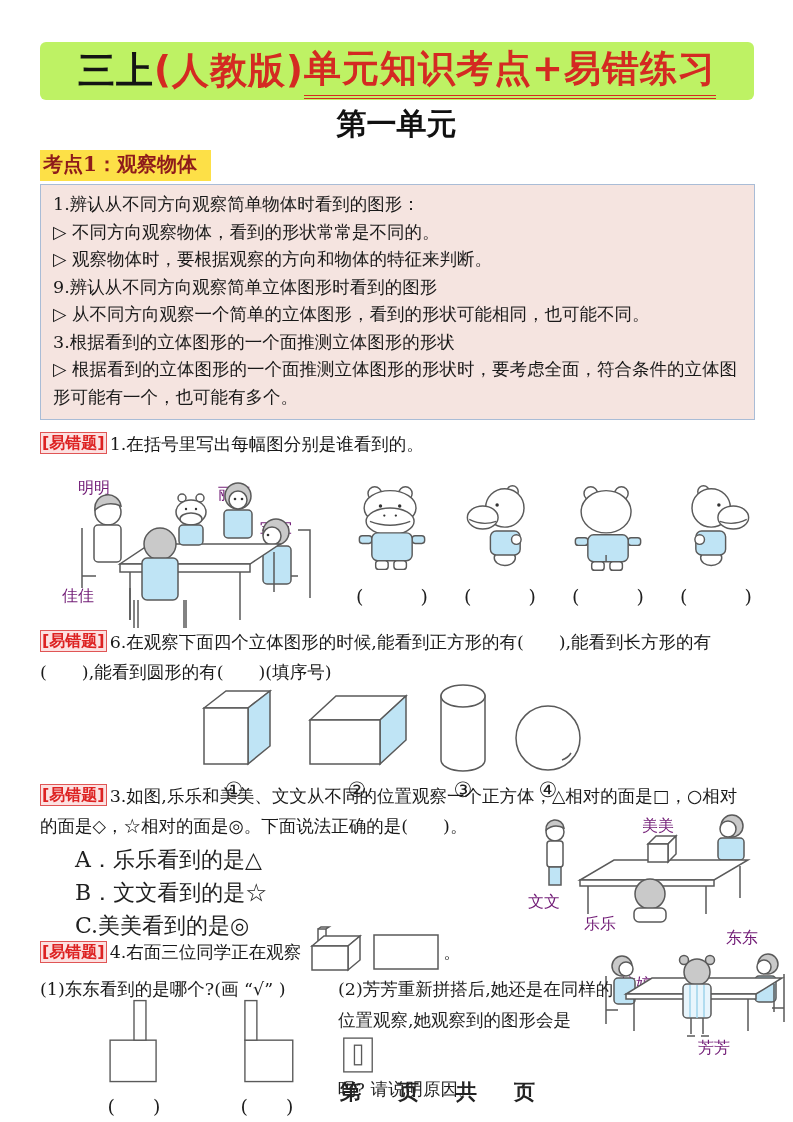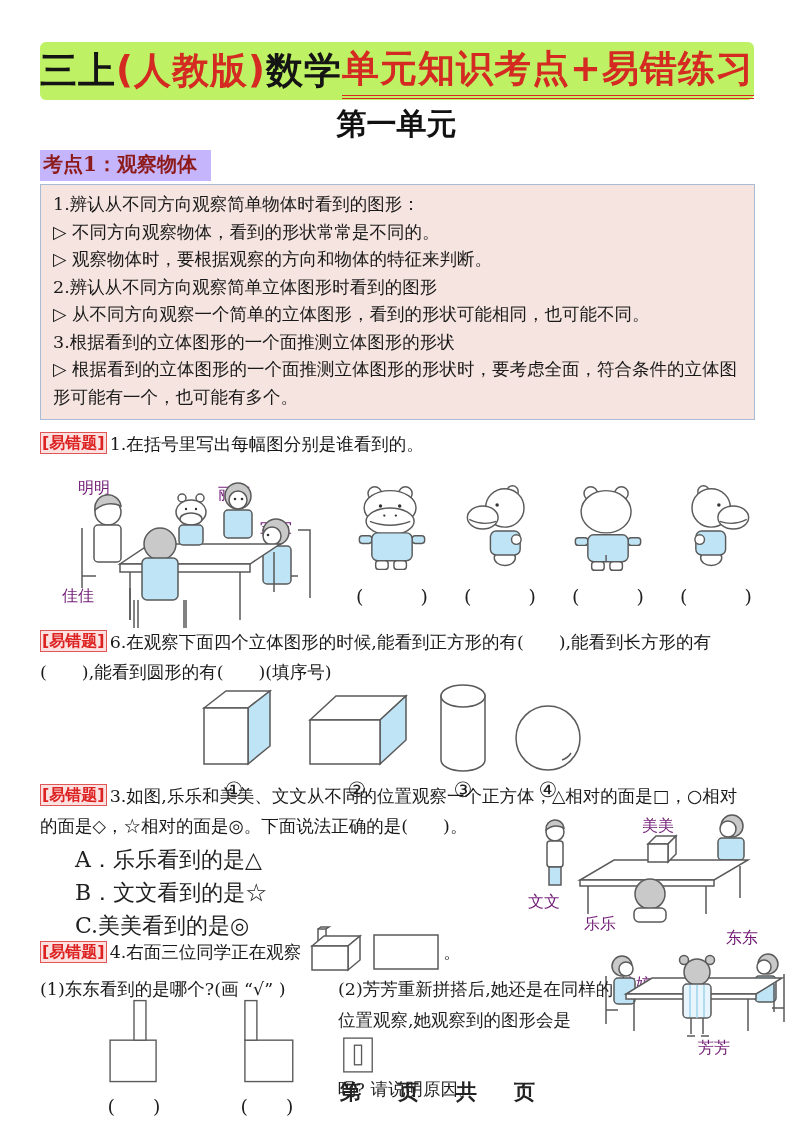--- a/index.html
+++ b/index.html
@@ -10,21 +10,21 @@
   
   .title-box{left:40px;top:42px;width:714px;height:58px;background:#bef264;border-radius:6px;
     display:flex;align-items:center;justify-content:center;
     font-family:"DejaVu Sans", sans-serif;font-weight:bold;font-size:37px;letter-spacing:1px;}
   .t-black{color:#141414;}
   .t-red{color:#d42a22;}
   .t-underline{border-bottom:4px double #d42a22;padding-bottom:1px;}
 
   .subtitle{left:0;top:104px;width:100%;text-align:center;font-size:30px;font-weight:bold;color:#111;}
 
-  .section-label{left:40px;top:150px;background:#c4b5fd;color:#8e1b1b;font-weight:bold;
+  .section-label{left:40px;top:150px;background:#fde047;color:#8e1b1b;font-weight:bold;
     font-size:20px;padding:1px 14px 3px 3px;}
 
   
   .knowledge-box{left:40px;top:184px;width:689px;background:#f5e4e0;border:1px solid #a9bcd6;
     padding:6px 12px 8px 12px;font-size:17.5px;line-height:27.5px;color:#191919;}
 
   .qtext{font-size:17.5px;line-height:30px;color:#191919;}
   .tag{display:inline-block;font-family:"DejaVu Sans", sans-serif;font-weight:bold;
     color:#dd2222;background:#fce1e1;border:1px solid #e05555;font-size:16px;
     line-height:20px;padding:0 1px;margin-right:3px;vertical-align:2px;}
@@ -60,33 +60,32 @@
   .dot{fill:#333;stroke:none;}
 </style>
 </head>
 <body>
 
 <div id="page">
 
   <div class="abs title-box">
     <span class="t-black">三上</span>
     <span class="t-red">(人教版)</span>
-    <span class="t-black">数学</span>
     <span class="t-red t-underline">单元知识考点+易错练习</span>
   </div>
 
   <div class="abs subtitle">第一单元</div>
 
   <div class="abs section-label">考点1：观察物体</div>
 
   <div class="abs knowledge-box">
     <div>1.辨认从不同方向观察简单物体时看到的图形：</div>
     <div>▷ 不同方向观察物体，看到的形状常常是不同的。</div>
     <div>▷ 观察物体时，要根据观察的方向和物体的特征来判断。</div>
-    <div>2.辨认从不同方向观察简单立体图形时看到的图形</div>
+    <div>9.辨认从不同方向观察简单立体图形时看到的图形</div>
     <div>▷ 从不同方向观察一个简单的立体图形，看到的形状可能相同，也可能不同。</div>
     <div>3.根据看到的立体图形的一个面推测立体图形的形状</div>
     <div>▷ 根据看到的立体图形的一个面推测立体图形的形状时，要考虑全面，符合条件的立体图形可能有一个，也可能有多个。</div>
   </div>
 
   <div class="abs qtext" style="left:40px;top:429px;width:714px;">
     <span class="tag">[易错题]</span><span>1.在括号里写出每幅图分别是谁看到的。</span>
   </div>
 
   <div class="abs" style="left:42px;top:460px;width:292px;height:175px;">

